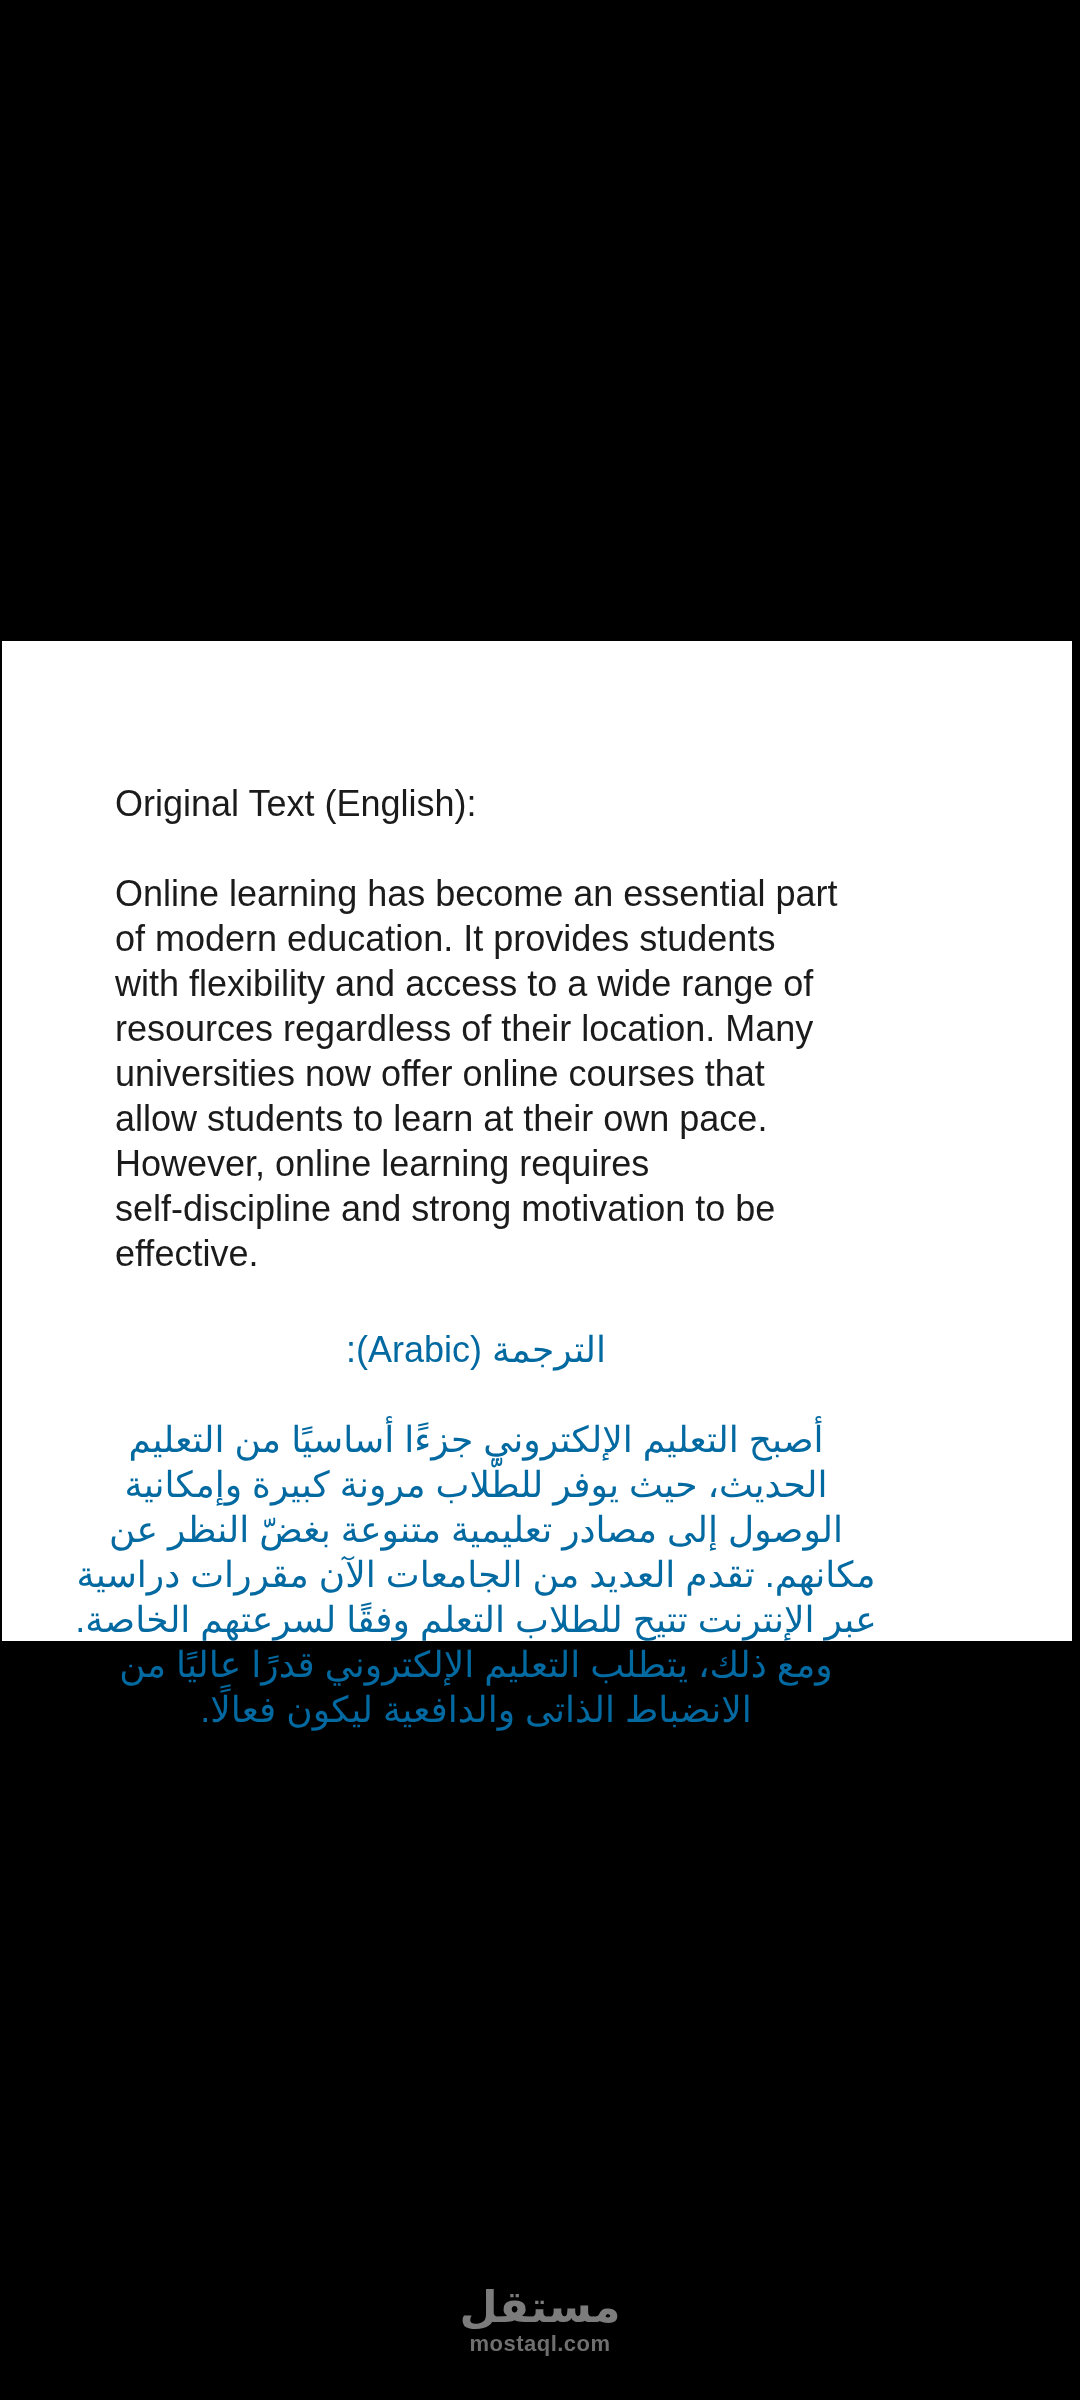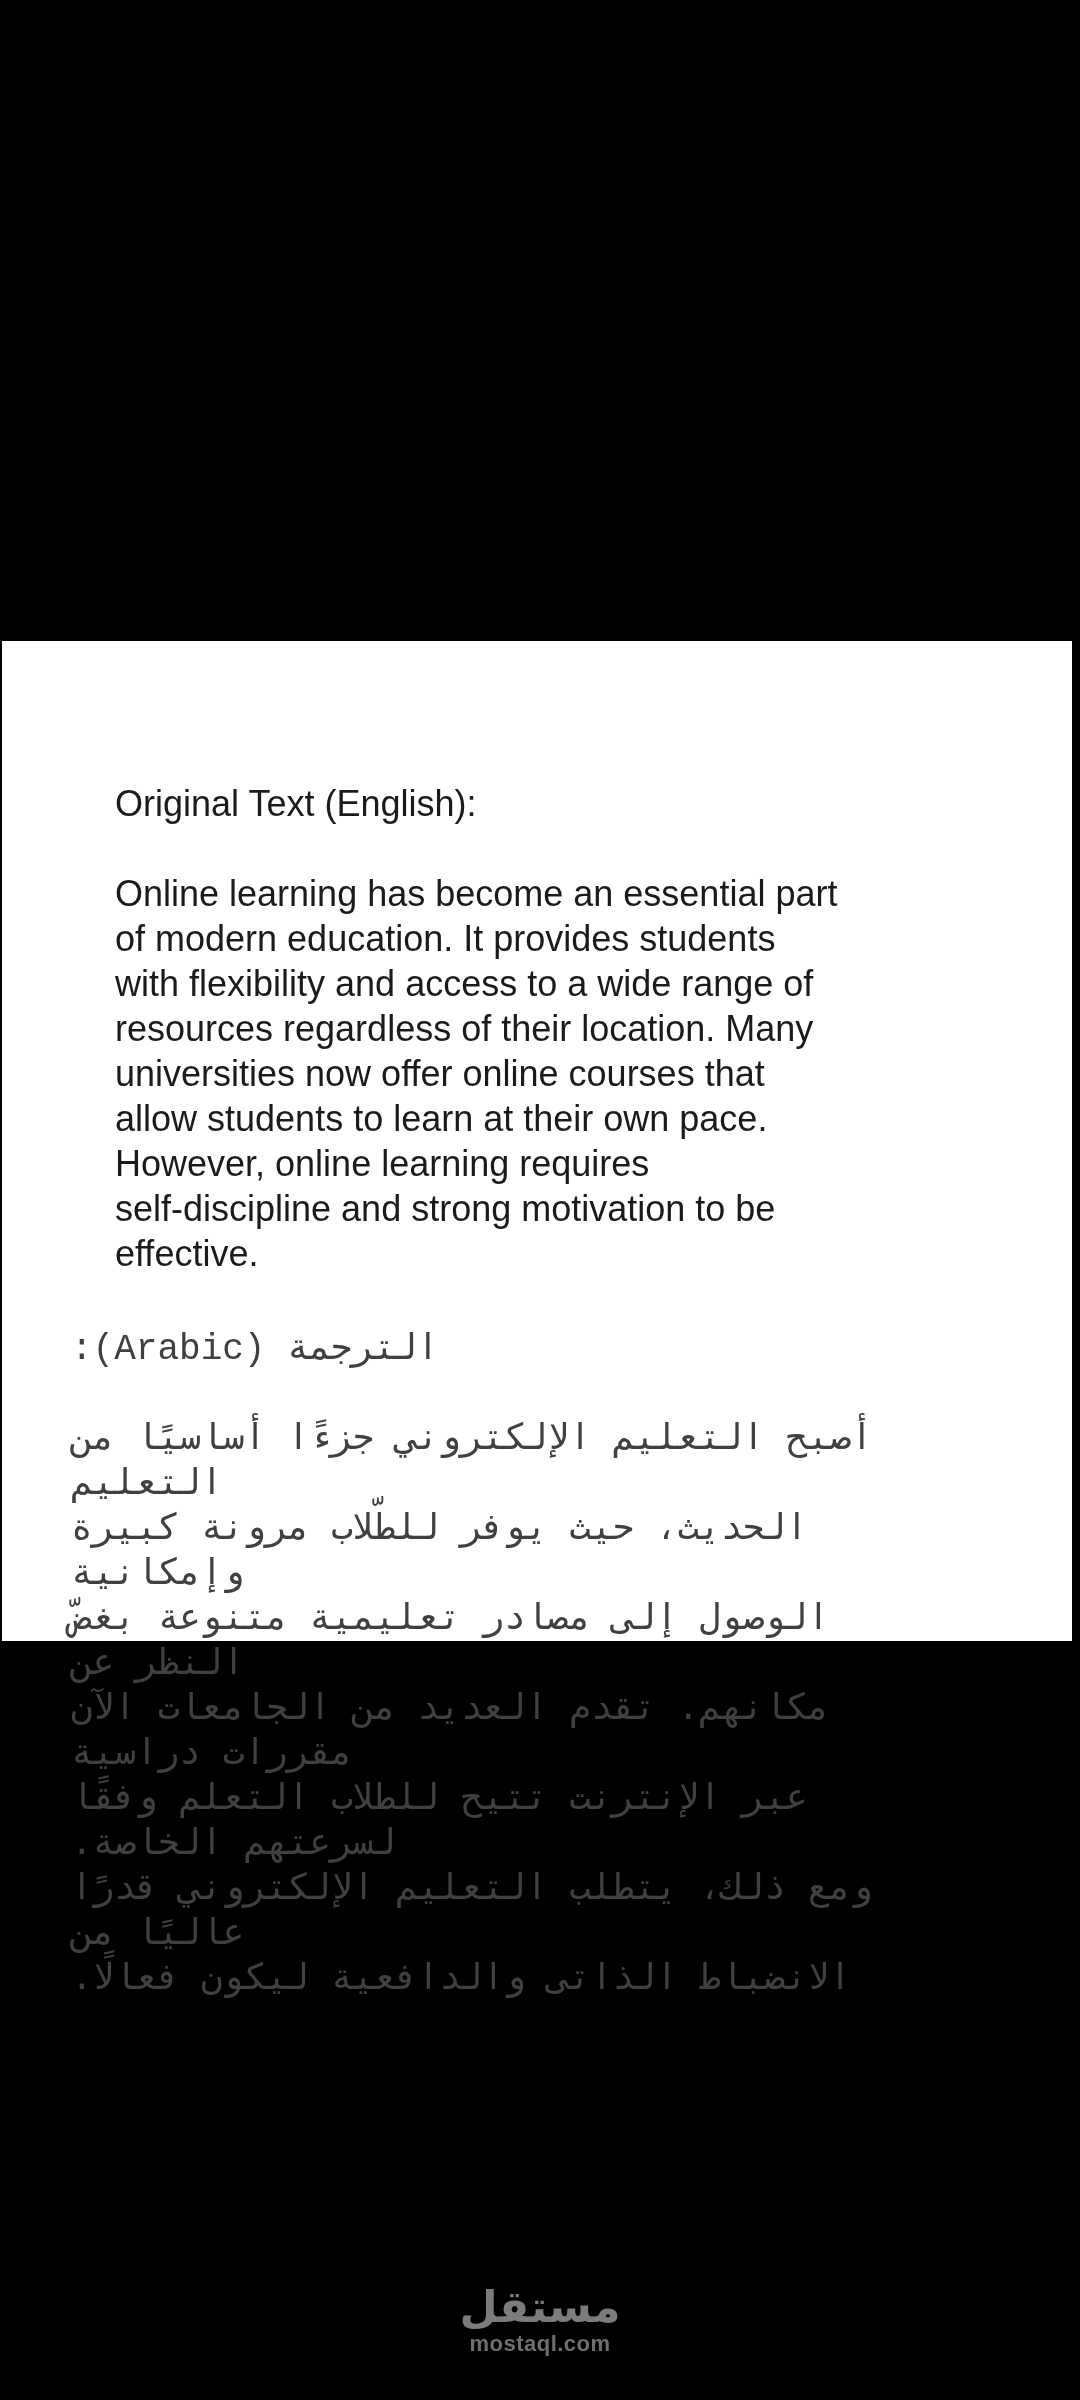--- a/index.html
+++ b/index.html
@@ -32,24 +32,24 @@
     font-size: 36px;
     line-height: 45px;
     white-space: pre-line;
     text-align: left;
   }
   .arabic-section {
     position: absolute;
     right: 191px;
     top: 641px;
     width: 810px;
-    color: #404040;
+    color: #0369a1;
     direction: rtl;
-    text-align: left;
-    font-family: Liberation Mono, monospace;
+    text-align: center;
+    font-family: Liberation Sans, sans-serif;
     font-size: 36px;
     line-height: 45px;
     white-space: pre-line;
   }
   .watermark {
     position: absolute;
     left: 0;
     right: 0;
     top: 2284px;
     text-align: center;

